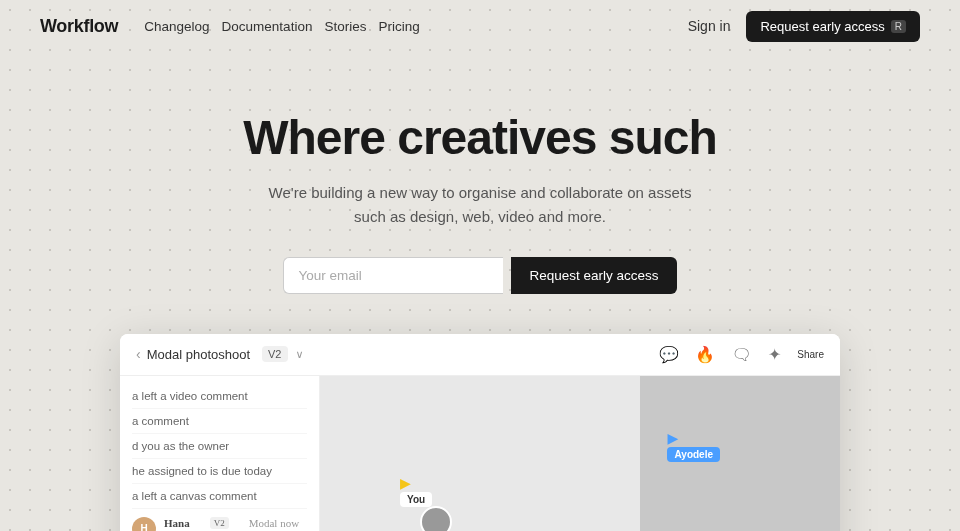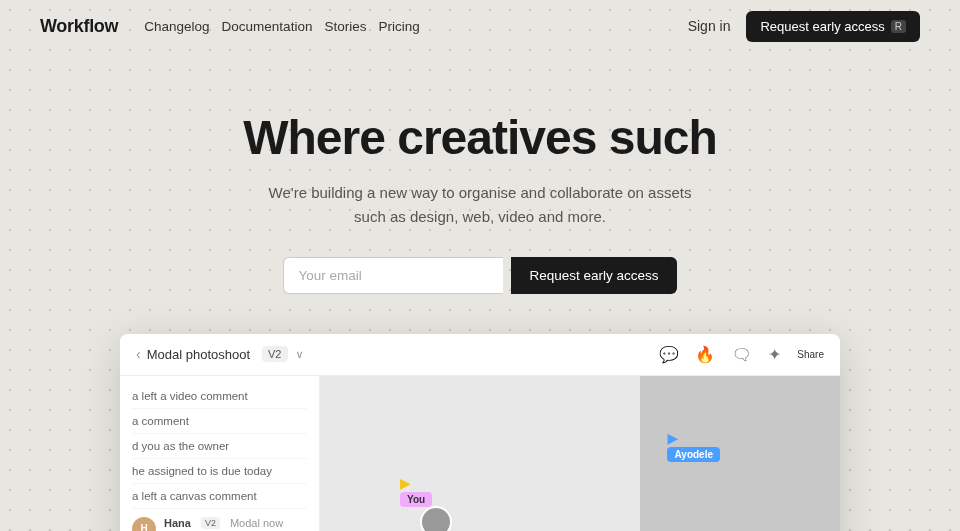--- a/index.html
+++ b/index.html
@@ -249,21 +249,22 @@
       font-size: 10px;
       color: #fff;
       font-weight: 600;
     }
 
     .comment-meta {
       font-size: 11px;
       color: #999;
       display: flex;
       align-items: center;
-      gap: 10px;
+      gap: 20px;
+      font-family: Liberation Serif, serif;
     }
 
     .comment-meta .name {
       font-weight: 600;
       color: #444;
     }
 
     .comment-meta .badge {
       background: #f0f0f0;
       font-size: 9px;
@@ -417,21 +418,21 @@
       </div>
 
     </div>
 
     <div class="canvas-area">
 
       <div style="position:absolute;right:0;top:0;width:200px;height:100%;background:#c8c8c8;"></div>
 
       <div class="cursor-label cursor-you">
         <span class="cursor-arrow">▶</span>
-        <span class="cursor-name" style="background:#f0abfc;color:#333;">You</span>
+        <span class="cursor-name" style="background:#ffffff;color:#333;">You</span>
       </div>
 
       <div class="cursor-label cursor-ayodele">
         <span class="cursor-arrow" style="color:#4a9eff;">▶</span>
         <span class="cursor-name" style="background:#4a9eff;">Ayodele</span>
       </div>
 
       <div style="position:absolute;left:100px;top:130px;width:32px;height:32px;border-radius:50%;background:#999;border:2px solid #fff;"></div>
 
       <div class="cursor-label cursor-felix">

